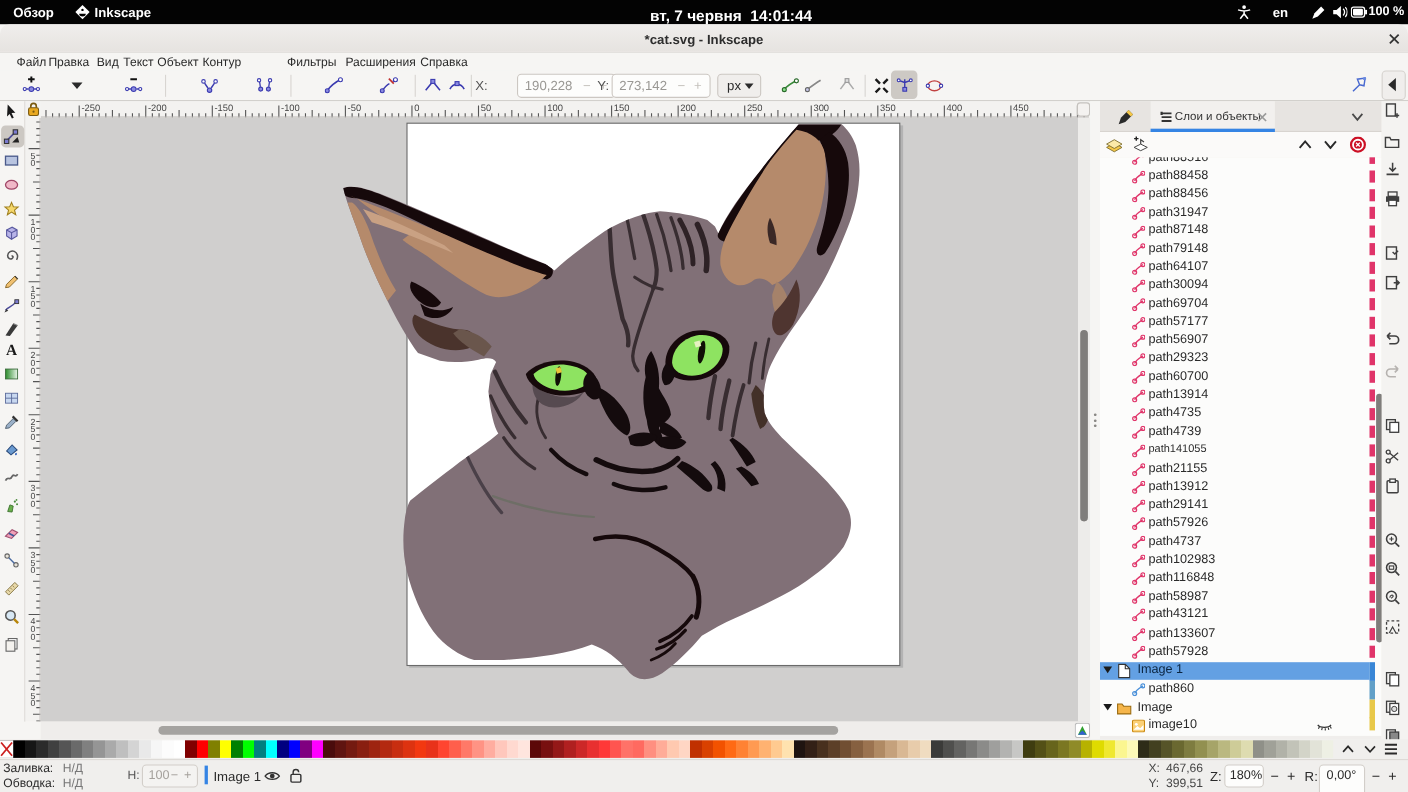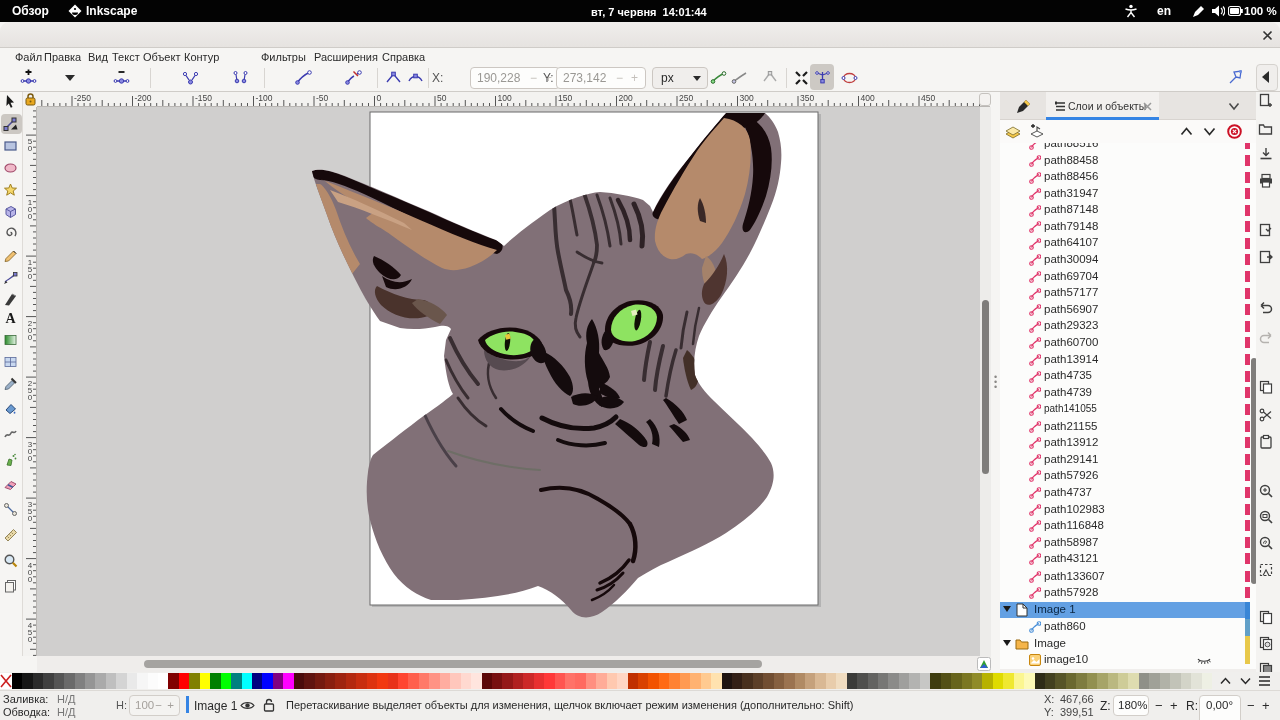--- a/index.html
+++ b/index.html
@@ -5,41 +5,42 @@
 .abs{position:absolute}
 </style></head><body>
 <div class="abs" style="left:0;top:0;width:1280px;height:22px;background:#030303;color:#fff;font-size:12px;font-weight:bold">
 <span class="abs" style="left:12px;top:4px">Обзор</span>
 <svg class="abs" style="left:68px;top:4px" width="14" height="14" viewBox="0 0 14 14">
       <path d="M7,0.5 L13.5,7 L7,13.5 L0.5,7 Z" fill="#fff"></path>
       <circle cx="7" cy="5" r="1.1" fill="#000"></circle>
       <path d="M4,8.5 a3,2.5 0 0 0 6,0" fill="#000"></path>
     </svg>
 <span class="abs" style="left:86px;top:4px">Inkscape</span>
-<span class="abs" style="left:591px;top:5.5px;font-size:11px">вт, 7 червня&nbsp;&nbsp;14:01:44</span>
+<span class="abs" style="left:591px;top:5.5px;font-size:14px">вт, 7 червня&nbsp;&nbsp;14:01:44</span>
 <svg class="abs" style="left:1124px;top:4px" width="14" height="14" viewBox="0 0 14 14">
       <circle cx="7" cy="2.4" r="1.7" fill="#fff"></circle>
       <path d="M1.5,5 a11,7 0 0 0 11,0 M7,6 V10 M7,8.5 L3.5,13 M7,8.5 L10.5,13" stroke="#fff" stroke-width="1.4" fill="none"></path>
     </svg>
 <span class="abs" style="left:1157px;top:4px">en</span>
 <svg class="abs" style="left:1192px;top:5px" width="13" height="13" viewBox="0 0 13 13">
       <path d="M1,12 L3,7 L9,1 L12,4 L6,10 Z" fill="#fff"></path>
     </svg>
 <svg class="abs" style="left:1211px;top:4px" width="14" height="14" viewBox="0 0 14 14">
       <path d="M1,5 h3 l4,-3.5 v11 L4,9 H1 Z" fill="#fff"></path>
       <path d="M10,4 a4,4 0 0 1 0,6 M12,2.5 a6.5,6.5 0 0 1 0,9" stroke="#fff" stroke-width="1.2" fill="none"></path>
     </svg>
 <svg class="abs" style="left:1228px;top:5px" width="15" height="12" viewBox="0 0 15 12">
       <rect x="0.5" y="1.5" width="12" height="9" rx="2" fill="none" stroke="#fff" stroke-width="1.2"></rect>
       <rect x="2" y="3" width="9" height="6" rx="1" fill="#fff"></rect>
       <rect x="13" y="4" width="1.8" height="4" fill="#fff"></rect>
     </svg>
 <span class="abs" style="left:1244px;top:5px;font-size:11.5px">100 %</span>
 </div>
 <div class="abs" style="left:0;top:22px;width:1280px;height:26px;background:linear-gradient(#f0eeec,#e6e3e0);border-bottom:1px solid #cfccc8;border-radius:9px 9px 0 0">
+<div style="text-align:center;font-size:12px;font-weight:bold;color:#2d2d2d;padding-top:7px">*cat.svg - Inkscape</div>
 <svg class="abs" style="left:1261px;top:7px" width="13" height="13" viewBox="0 0 13 13">
       <path d="M2.5,2.5 L10.5,10.5 M10.5,2.5 L2.5,10.5" stroke="#333" stroke-width="1.6"></path>
     </svg>
 </div>
 <div class="abs" style="left:0;top:48px;width:1280px;height:16px;background:#f6f5f3">
 <span class="abs" style="left:15px;top:2.5px;font-size:11px;color:#2a2a2a">Файл</span>
 <span class="abs" style="left:44px;top:2.5px;font-size:11px;color:#2a2a2a">Правка</span>
 <span class="abs" style="left:88px;top:2.5px;font-size:11px;color:#2a2a2a">Вид</span>
 <span class="abs" style="left:112px;top:2.5px;font-size:11px;color:#2a2a2a">Текст</span>
 <span class="abs" style="left:143px;top:2.5px;font-size:11px;color:#2a2a2a">Объект</span>
@@ -99,21 +100,21 @@
     <rect x="6.7" y="5.2" width="3.6" height="3.6" fill="#8a8ae0" stroke="#3b3bb0"></rect>
   </svg>
 <div style="position:absolute;left:150px;top:68px;width:1px;height:20px;background:#d8d5d1"></div>
 <div style="position:absolute;left:264px;top:68px;width:1px;height:20px;background:#d8d5d1"></div>
 <div style="position:absolute;left:377px;top:68px;width:1px;height:20px;background:#d8d5d1"></div>
 <div style="position:absolute;left:428px;top:68px;width:1px;height:20px;background:#d8d5d1"></div>
 <span class="abs" style="left:432px;top:71px;font-size:12px;color:#555">X:</span>
 <div class="abs" style="left:470px;top:67px;width:90px;height:22px;background:#fdfdfc;border:1px solid #ccc7c2;border-radius:4px;font-size:12px;color:#9a9894;padding:3px 0 0 6px">190,228<span style="position:absolute;right:22px;top:3px;color:#c4c0bb">−</span><span style="position:absolute;right:7px;top:3px;color:#c4c0bb">+</span></div>
 <span class="abs" style="left:543px;top:71px;font-size:12px;color:#555">Y:</span>
 <div class="abs" style="left:556px;top:67px;width:90px;height:22px;background:#fdfdfc;border:1px solid #ccc7c2;border-radius:4px;font-size:12px;color:#9a9894;padding:3px 0 0 6px">273,142<span style="position:absolute;right:22px;top:3px;color:#c4c0bb">−</span><span style="position:absolute;right:7px;top:3px;color:#c4c0bb">+</span></div>
-<div class="abs" style="left:652px;top:67px;width:56px;height:22px;background:#f0eeec;border:1px solid #ccc7c2;border-radius:4px;font-size:12px;color:#2a2a2a;padding:3px 0 0 8px">px<span style="position:absolute;right:6px;top:8px;width:0;height:0;border-left:4.5px solid transparent;border-right:4.5px solid transparent;border-top:5.5px solid #2a2a2a"></span></div>
+<div class="abs" style="left:652px;top:67px;width:40px;height:22px;background:#f0eeec;border:1px solid #ccc7c2;border-radius:4px;font-size:12px;color:#2a2a2a;padding:3px 0 0 8px">px<span style="position:absolute;right:6px;top:8px;width:0;height:0;border-left:4.5px solid transparent;border-right:4.5px solid transparent;border-top:5.5px solid #2a2a2a"></span></div>
 <svg style="position:absolute;left:710px;top:69px" width="17" height="18" viewBox="0 0 17 18">
     <path d="M2,13 C6,9 10,6 15,4" stroke="#3a8a3a" stroke-width="1.5" fill="none"></path>
     <circle cx="3" cy="12.5" r="1.8" fill="#8ae08a" stroke="#2a6a2a"></circle>
     <circle cx="14" cy="4.5" r="1.8" fill="#fff" stroke="#2a6a2a"></circle>
   </svg>
 <svg style="position:absolute;left:731px;top:69px" width="17" height="18" viewBox="0 0 17 18">
     <path d="M2,13 C6,10 10,7 15,4" stroke="#888" stroke-width="1.5" fill="none"></path>
     <circle cx="3" cy="12.5" r="1.8" fill="#c8c8e8" stroke="#666"></circle>
   </svg>
 <svg style="position:absolute;left:762px;top:69px" width="17" height="18" viewBox="0 0 17 18">
@@ -1053,21 +1054,20 @@
 <div class="abs" style="left:186px;top:5px;width:3px;height:17px;background:#3584e4"></div>
 <span class="abs" style="left:194px;top:8px;font-size:12px">Image 1</span>
 <svg class="abs" style="left:240px;top:9px" width="15" height="11" viewBox="0 0 15 11">
       <path d="M1,5.5 C4,1.5 11,1.5 14,5.5 C11,9.5 4,9.5 1,5.5Z" fill="none" stroke="#333" stroke-width="1.2"></path>
       <circle cx="7.5" cy="5.5" r="2.2" fill="#333"></circle>
     </svg>
 <svg class="abs" style="left:263px;top:7px" width="12" height="14" viewBox="0 0 12 14">
       <rect x="1.5" y="6" width="9" height="7" rx="1" fill="none" stroke="#333" stroke-width="1.3"></rect>
       <path d="M3.5,6 V4 a2.5,2.5 0 0 1 5,0" fill="none" stroke="#333" stroke-width="1.3"></path>
     </svg>
-<span class="abs" style="left:286px;top:8px;color:#2a2a2a">Перетаскивание выделяет объекты для изменения, щелчок включает режим изменения (дополнительно: Shift)</span>
 <span class="abs" style="left:1044px;top:2px;color:#444">X:</span>
     <span class="abs" style="left:1060px;top:2px;color:#444">467,66</span>
 <span class="abs" style="left:1044px;top:15px;color:#444">Y:</span>
     <span class="abs" style="left:1060px;top:15px;color:#444">399,51</span>
 <span class="abs" style="left:1100px;top:8px;font-size:12px">Z:</span>
 <div class="abs" style="left:1113px;top:4px;width:36px;height:21px;background:#fdfdfc;border:1px solid #d2cec9;border-radius:4px;padding:3px 0 0 4px;font-size:11.5px">180%</div>
 <span class="abs" style="left:1155px;top:7px;font-size:13px">−</span>
     <span class="abs" style="left:1170px;top:7px;font-size:13px">+</span>
 <span class="abs" style="left:1186px;top:8px;font-size:12px">R:</span>
 <div class="abs" style="left:1199px;top:4px;width:42px;height:32px;background:#fdfdfc;border:1px solid #d2cec9;border-radius:4px;padding:3px 0 0 6px;font-size:11.5px">0,00°</div>

